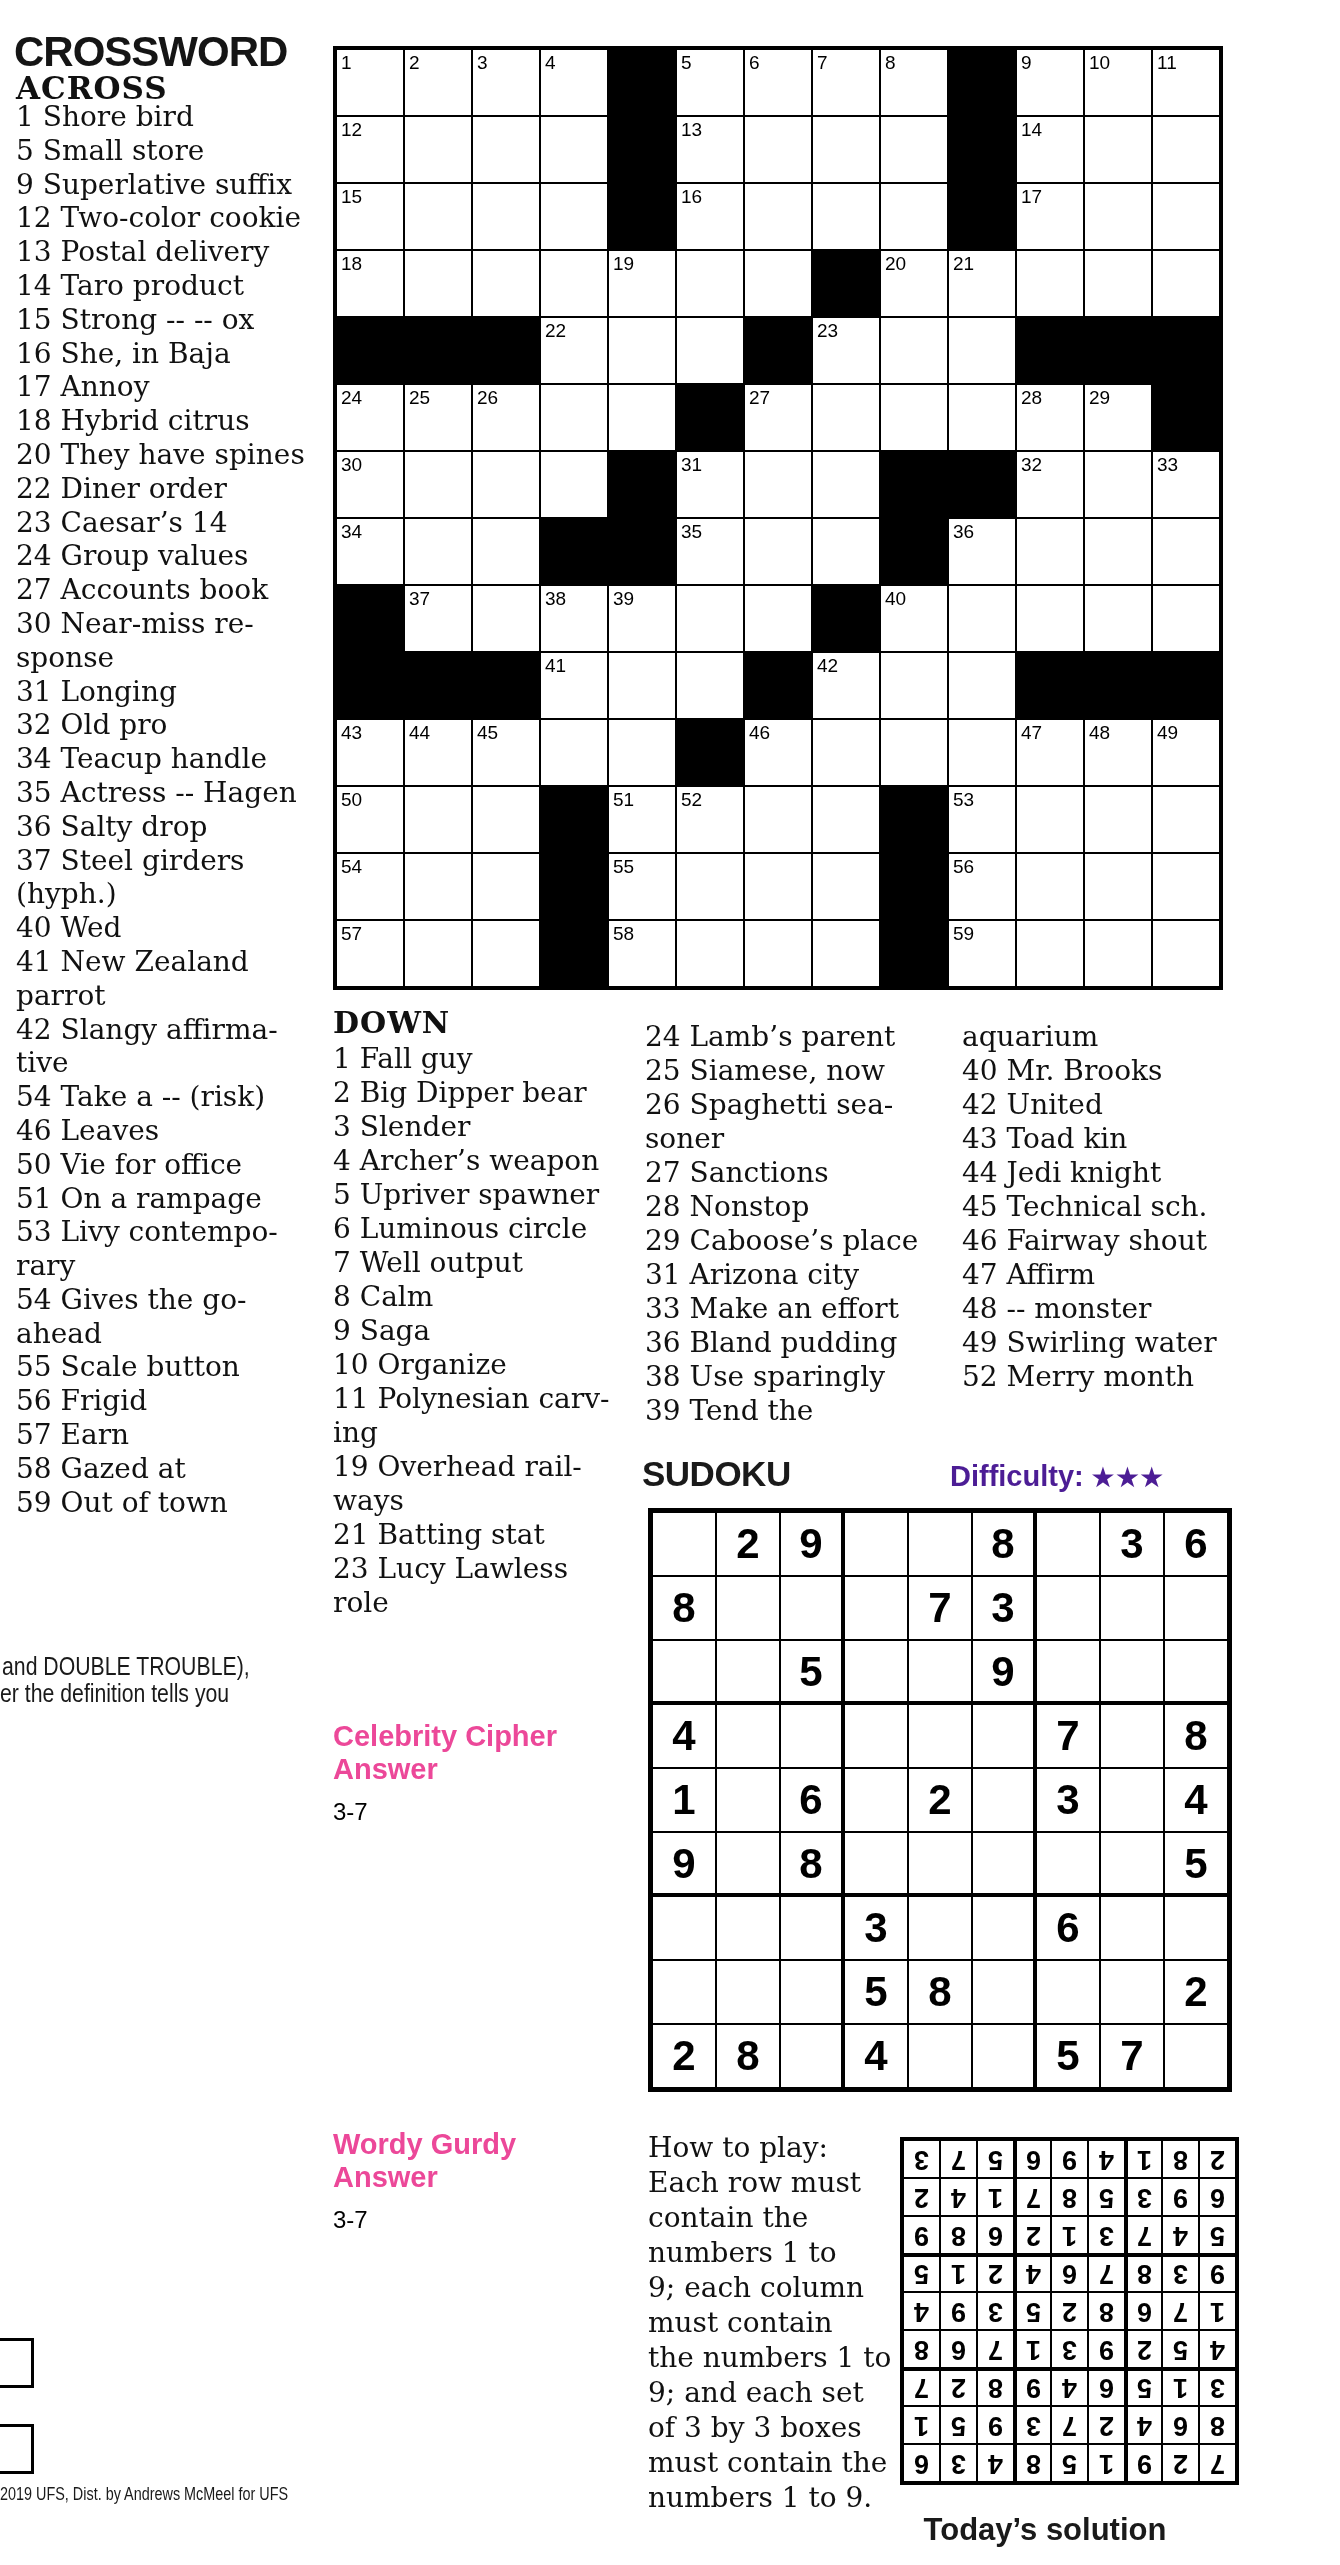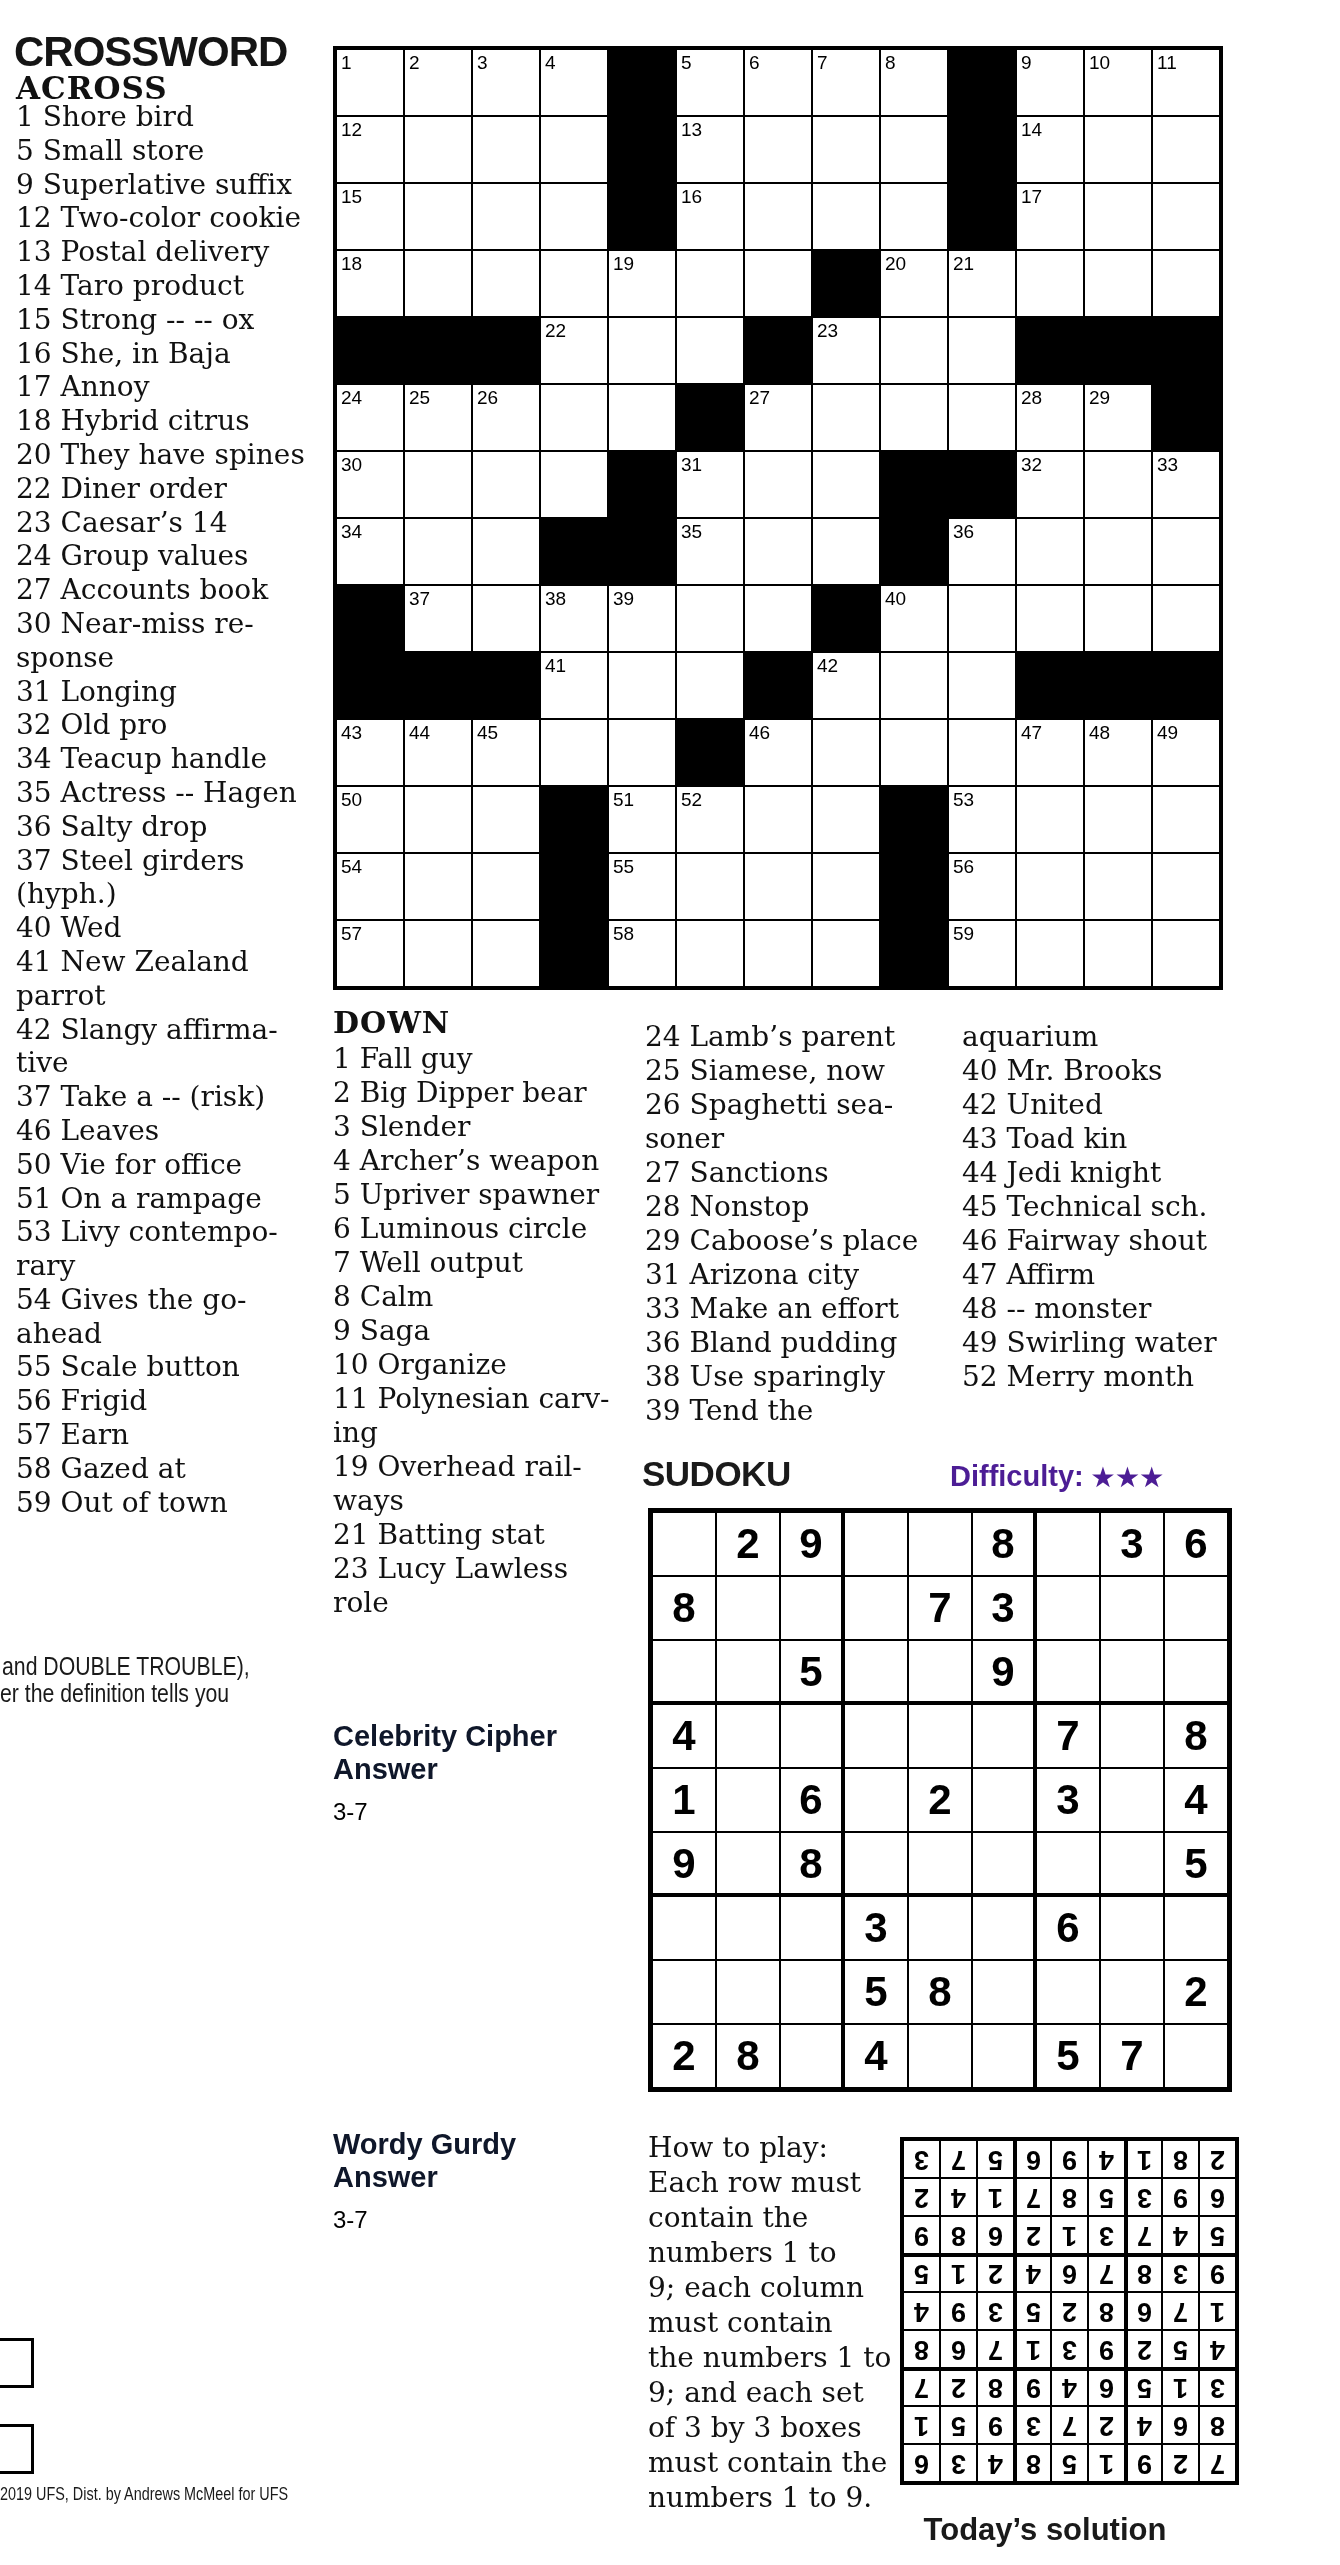--- a/index.html
+++ b/index.html
@@ -26,21 +26,21 @@
   
   #down-header{left:333px;top:985px;font-weight:bold;font-size:30px;letter-spacing:1px;}
   #down-list1{left:333px;top:1022px;font-size:28px;line-height:34px;}
   #down-list2{left:645px;top:1000px;font-size:28px;line-height:34px;}
   #down-list3{left:962px;top:1000px;font-size:28px;line-height:34px;}
 
   
   .sansblock{font-family:"Liberation Sans",sans-serif;}
   #cipher{left:333px;top:1700px;}
   #wordy{left:333px;top:2108px;}
-  .blk-header{font-weight:bold;font-size:29px;line-height:33px;color:#0f172a;}
+  .blk-header{font-weight:bold;font-size:29px;line-height:33px;color:#ec4899;}
   .blk-body{font-size:28px;line-height:31.8px;color:#1a1a1a;}
   .blk-date{font-size:24px;margin-top:12px;color:#000000;}
 
   
   #sudoku-title{left:642px;top:1434px;font-family:"Liberation Sans",sans-serif;
                 font-weight:bold;font-size:35px;letter-spacing:-0.5px;color:#1a1a1a;}
   #difficulty{left:950px;top:1440px;font-family:"Liberation Sans",sans-serif;
               font-weight:bold;font-size:29px;color:#4c1d95;}
   #difficulty .stars{font-size:25px;letter-spacing:2px;}
   #sudoku{left:648px;top:1488px;border:4px solid #000;display:grid;
@@ -105,21 +105,21 @@
       <div class="tline">34 Teacup handle</div>
       <div class="tline">35 Actress -- Hagen</div>
       <div class="tline">36 Salty drop</div>
       <div class="tline">37 Steel girders</div>
       <div class="tline">(hyph.)</div>
       <div class="tline">40 Wed</div>
       <div class="tline">41 New Zealand</div>
       <div class="tline">parrot</div>
       <div class="tline">42 Slangy affirma-</div>
       <div class="tline">tive</div>
-      <div class="tline">37 Take a -- (risk)</div>
+      <div class="tline">54 Take a -- (risk)</div>
       <div class="tline">46 Leaves</div>
       <div class="tline">50 Vie for office</div>
       <div class="tline">51 On a rampage</div>
       <div class="tline">53 Livy contempo-</div>
       <div class="tline">rary</div>
       <div class="tline">54 Gives the go-</div>
       <div class="tline">ahead</div>
       <div class="tline">55 Scale button</div>
       <div class="tline">56 Frigid</div>
       <div class="tline">57 Earn</div>

